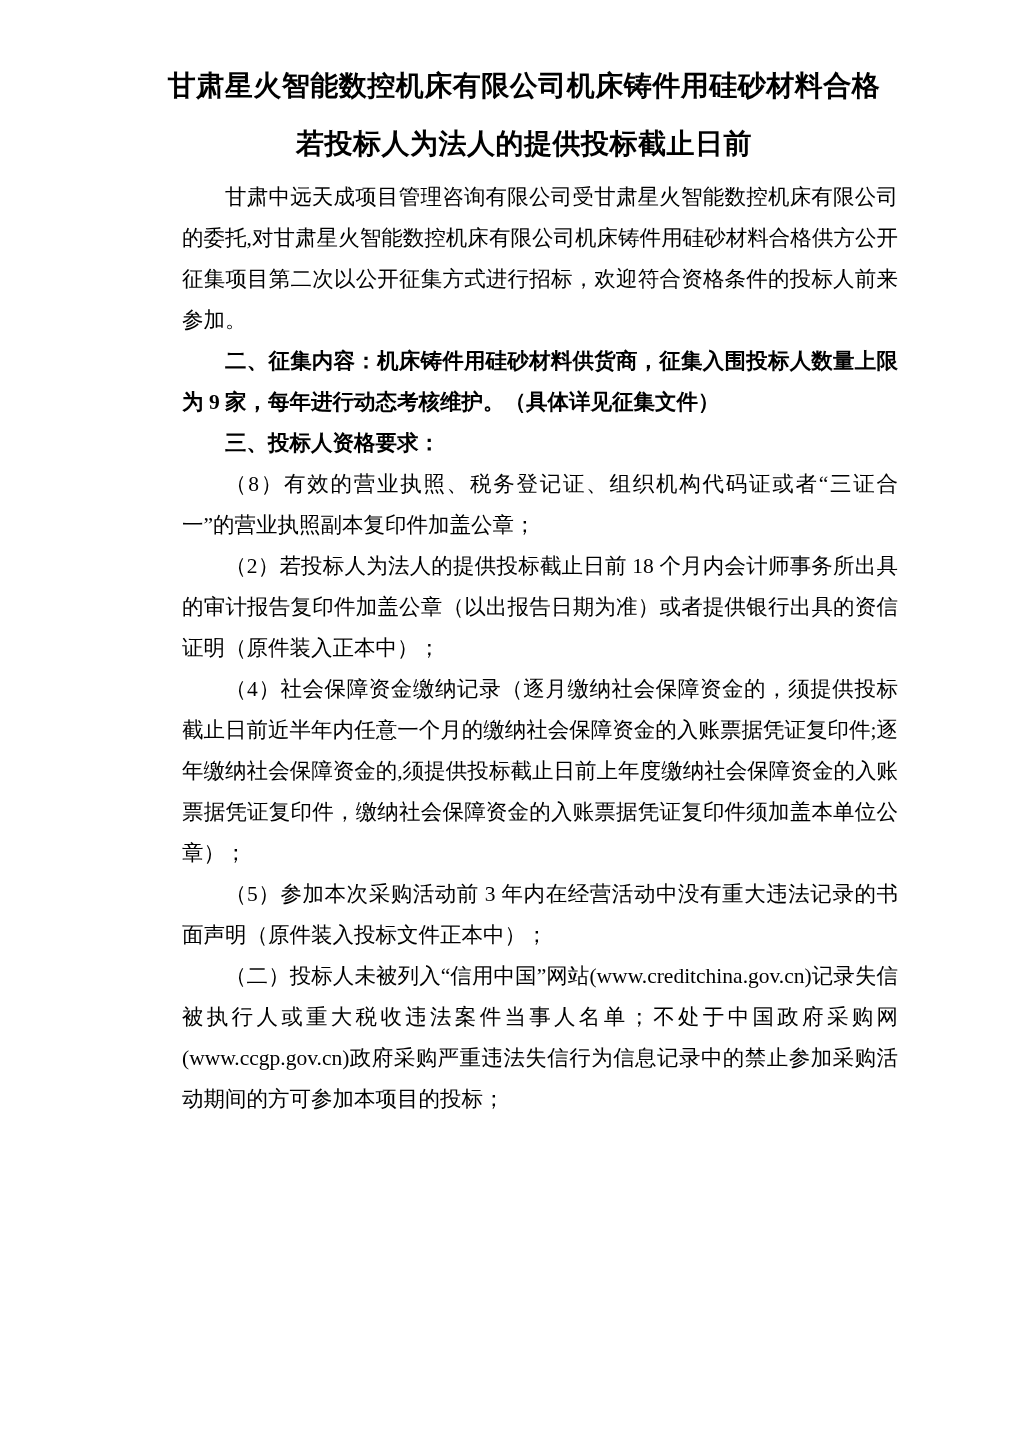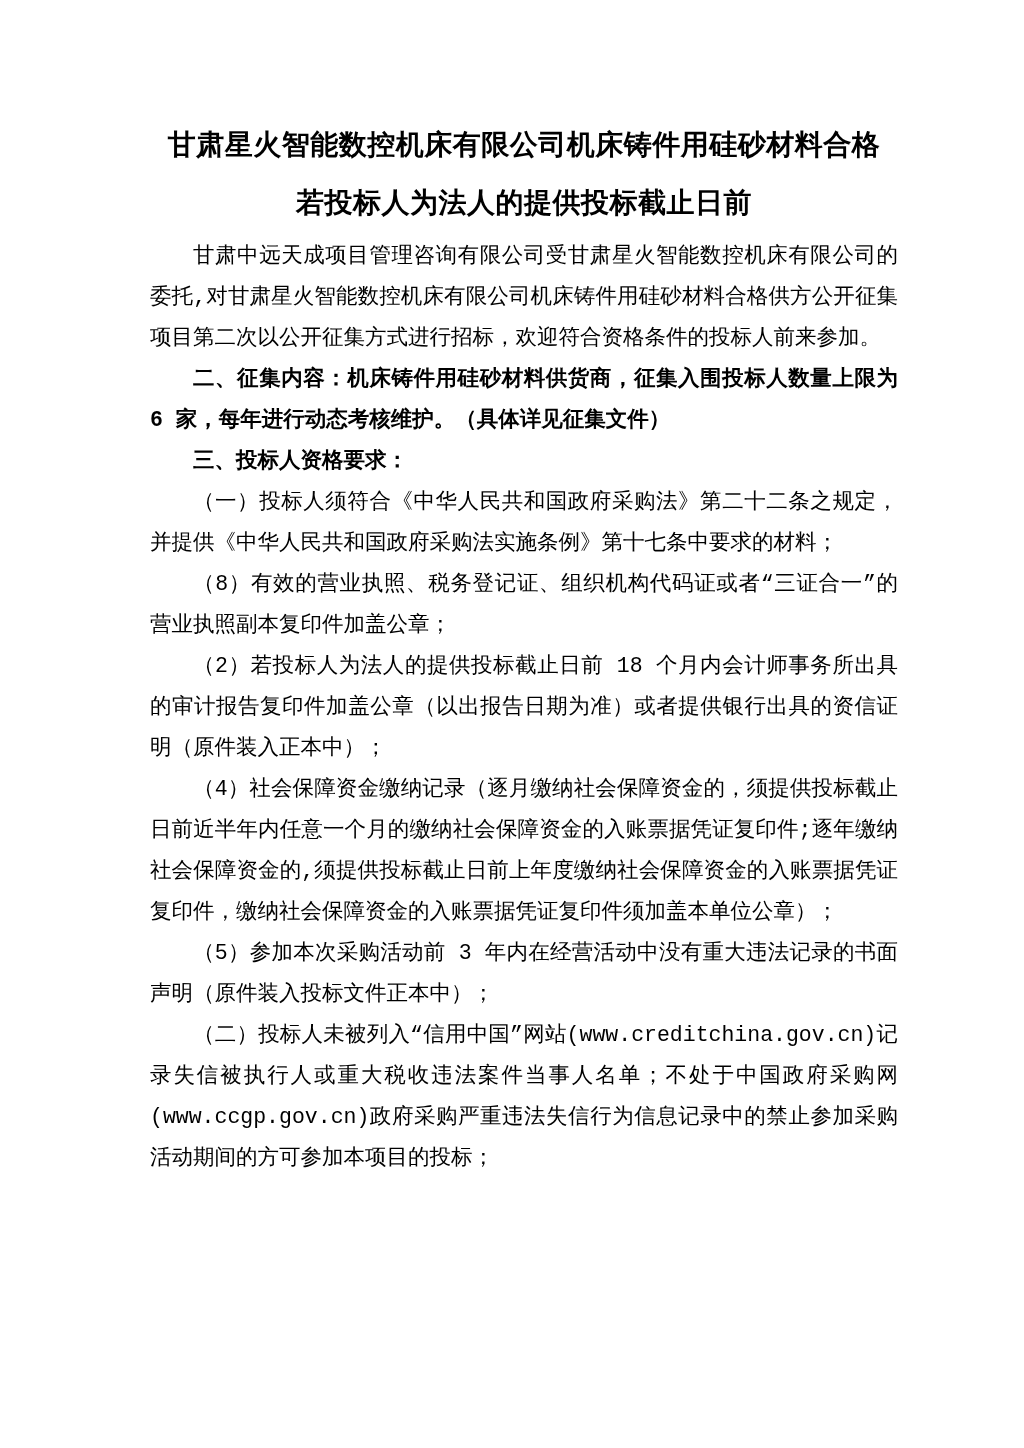--- a/index.html
+++ b/index.html
@@ -6,60 +6,60 @@
   body {
     width: 1024px;
     min-height: 1448px;
     background: #ffffff;
     color: #000000;
   }
   .page {
     box-sizing: border-box;
     width: 1024px;
     min-height: 1448px;
-    padding: 116px 126px 60px 150px;
+    padding: 57px 126px 60px 150px;
     background: #ffffff;
   }
   .doc-title {
     font-family: "Liberation Sans", "DejaVu Sans", sans-serif;
     font-weight: 700;
     font-size: 28px;
     line-height: 58px;
     text-align: center;
     letter-spacing: 0.5px;
     color: #000000;
   }
   .doc-body {
     margin-top: 4px;
-    font-family: Liberation Mono, monospace;
+    font-family: Liberation Serif, serif;
     font-size: 21.5px;
     line-height: 41px;
     color: #000000;
+    margin-left: 32px;
   }
   .para {
     margin: 0;
     text-indent: 2em;
     text-align: justify;
   }
   .para.bold {
     font-weight: 700;
   }
 </style>
 </head>
 <body>
 
 <div class="page">
   <div class="doc-title">
     <div>甘肃星火智能数控机床有限公司机床铸件用硅砂材料合格</div>
     <div>若投标人为法人的提供投标截止日前</div>
   </div>
   <div class="doc-body">
       <p class="para">甘肃中远天成项目管理咨询有限公司受甘肃星火智能数控机床有限公司的委托,对甘肃星火智能数控机床有限公司机床铸件用硅砂材料合格供方公开征集项目第二次以公开征集方式进行招标，欢迎符合资格条件的投标人前来参加。</p>
-      <p class="para bold">二、征集内容：机床铸件用硅砂材料供货商，征集入围投标人数量上限为 6 家，每年进行动态考核维护。（具体详见征集文件）</p>
+      <p class="para bold">二、征集内容：机床铸件用硅砂材料供货商，征集入围投标人数量上限为 9 家，每年进行动态考核维护。（具体详见征集文件）</p>
       <p class="para bold">三、投标人资格要求：</p>
-      <p class="para">（一）投标人须符合《中华人民共和国政府采购法》第二十二条之规定，并提供《中华人民共和国政府采购法实施条例》第十七条中要求的材料；</p>
       <p class="para">（8）有效的营业执照、税务登记证、组织机构代码证或者“三证合一”的营业执照副本复印件加盖公章；</p>
       <p class="para">（2）若投标人为法人的提供投标截止日前 18 个月内会计师事务所出具的审计报告复印件加盖公章（以出报告日期为准）或者提供银行出具的资信证明（原件装入正本中）；</p>
       <p class="para">（4）社会保障资金缴纳记录（逐月缴纳社会保障资金的，须提供投标截止日前近半年内任意一个月的缴纳社会保障资金的入账票据凭证复印件;逐年缴纳社会保障资金的,须提供投标截止日前上年度缴纳社会保障资金的入账票据凭证复印件，缴纳社会保障资金的入账票据凭证复印件须加盖本单位公章）；</p>
       <p class="para">（5）参加本次采购活动前 3 年内在经营活动中没有重大违法记录的书面声明（原件装入投标文件正本中）；</p>
       <p class="para">（二）投标人未被列入“信用中国”网站(www.creditchina.gov.cn)记录失信被执行人或重大税收违法案件当事人名单；不处于中国政府采购网(www.ccgp.gov.cn)政府采购严重违法失信行为信息记录中的禁止参加采购活动期间的方可参加本项目的投标；</p>
     </div>
 </div>
 
 </body></html>

